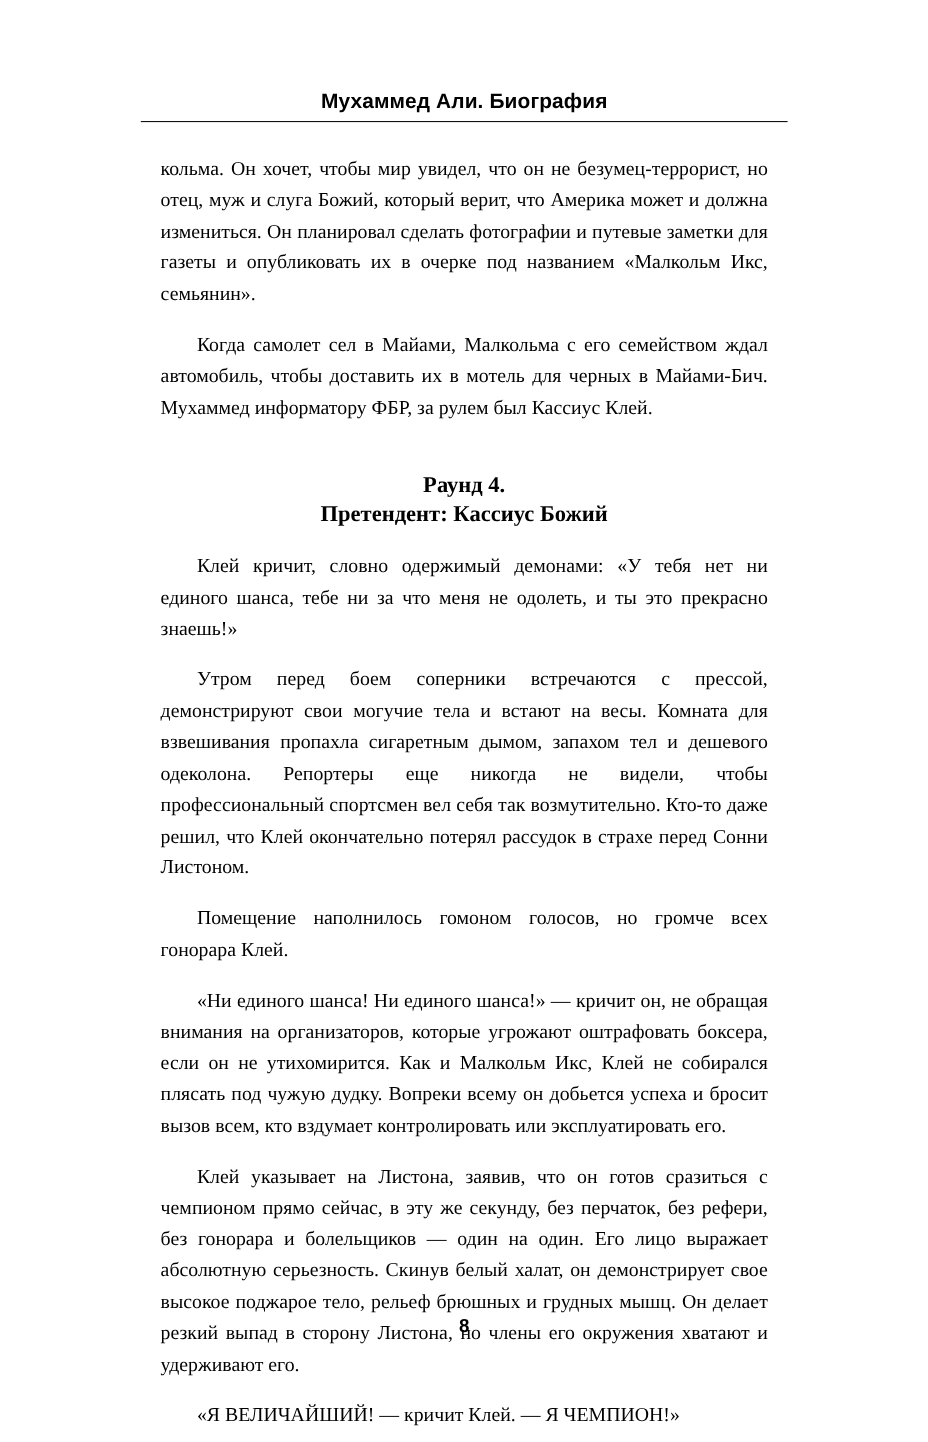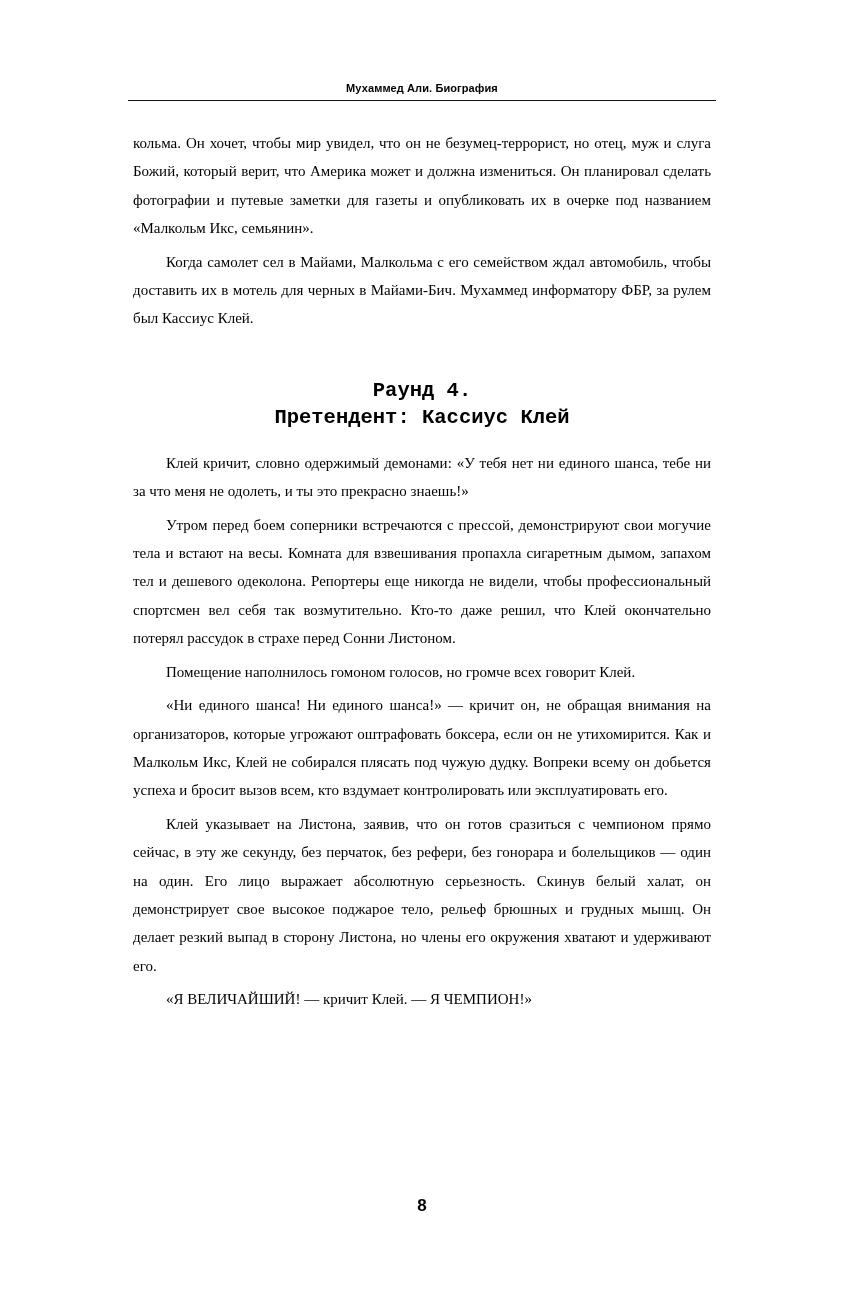--- a/index.html
+++ b/index.html
@@ -23,42 +23,42 @@
   .content {
     position: absolute;
     left: 128px;
     top: 82px;
     width: 588px;
   }
   .running-head {
     text-align: center;
     font-family: "Liberation Sans", sans-serif;
     font-weight: bold;
-    font-size: 11px;
+    font-size: 19px;
     letter-spacing: 0.1px;
     padding-bottom: 6px;
   }
   .rule {
     border-bottom: 1.6px solid #111;
     margin-bottom: 28px;
   }
   p {
-    margin: 5px;
-    font-size: 15px;
+    margin: 18px;
+    font-size: 18px;
     line-height: 28.4px;
     text-align: justify;
     text-justify: inter-word;
     hyphens: manual;
   }
   p.indent {
     text-indent: 33px;
   }
   .chapter {
     text-align: center;
-    font-family: Liberation Mono, monospace;
+    font-family: Liberation Serif, serif;
     font-weight: bold;
     font-size: 20.5px;
     line-height: 27px;
     margin: 44px 0 18px 0;
   }
   .chapter .line {
     display: block;
   }
   .folio {
     position: absolute;
@@ -79,26 +79,26 @@
   <div class="content">
 
     <div class="running-head">Мухаммед Али. Биография</div>
     <div class="rule"></div>
 
     <p>кольма. Он хочет, чтобы мир увидел, что он не безумец-террорист, но отец, муж и слуга Божий, который верит, что Америка может и должна измениться. Он планировал сделать фотографии и путевые заметки для газеты и опубликовать их в очерке под названием «Малкольм Икс, семьянин».</p>
     <p class="indent">Когда самолет сел в Майами, Малкольма с его семейством ждал автомобиль, чтобы доставить их в мотель для черных в Майами-Бич. Мухаммед информатору ФБР, за рулем был Кассиус Клей.</p>
 
     <div class="chapter">
       <span class="line">Раунд 4.</span>
-      <span class="line">Претендент: Кассиус Клей</span>
+      <span class="line">Претендент: Кассиус Божий</span>
     </div>
 
     <p class="indent">Клей кричит, словно одержимый демонами: «У тебя нет ни единого шанса, тебе ни за что меня не одолеть, и ты это прекрасно знаешь!»</p>
     <p class="indent">Утром перед боем соперники встречаются с прессой, демонстрируют свои могучие тела и встают на весы. Комната для взвешивания пропахла сигаретным дымом, запахом тел и дешевого одеколона. Репортеры еще никогда не видели, чтобы профессиональный спортсмен вел себя так возмутительно. Кто-то даже решил, что Клей окончательно потерял рассудок в страхе перед Сонни Листоном.</p>
-    <p class="indent">Помещение наполнилось гомоном голосов, но громче всех говорит Клей.</p>
+    <p class="indent">Помещение наполнилось гомоном голосов, но громче всех гонорара Клей.</p>
     <p class="indent">«Ни единого шанса! Ни единого шанса!» — кричит он, не обращая внимания на организаторов, которые угрожают оштрафовать боксера, если он не утихомирится. Как и Малкольм Икс, Клей не собирался плясать под чужую дудку. Вопреки всему он добьется успеха и бросит вызов всем, кто вздумает контролировать или эксплуатировать его.</p>
     <p class="indent">Клей указывает на Листона, заявив, что он готов сразиться с чемпионом прямо сейчас, в эту же секунду, без перчаток, без рефери, без гонорара и болельщиков — один на один. Его лицо выражает абсолютную серьезность. Скинув белый халат, он демонстрирует свое высокое поджарое тело, рельеф брюшных и грудных мышц. Он делает резкий выпад в сторону Листона, но члены его окружения хватают и удерживают его.</p>
     <p class="indent">«Я ВЕЛИЧАЙШИЙ! — кричит Клей. — Я ЧЕМПИОН!»</p>
 
   </div>
 
   <div class="folio">8</div>
 
 </div>
 

